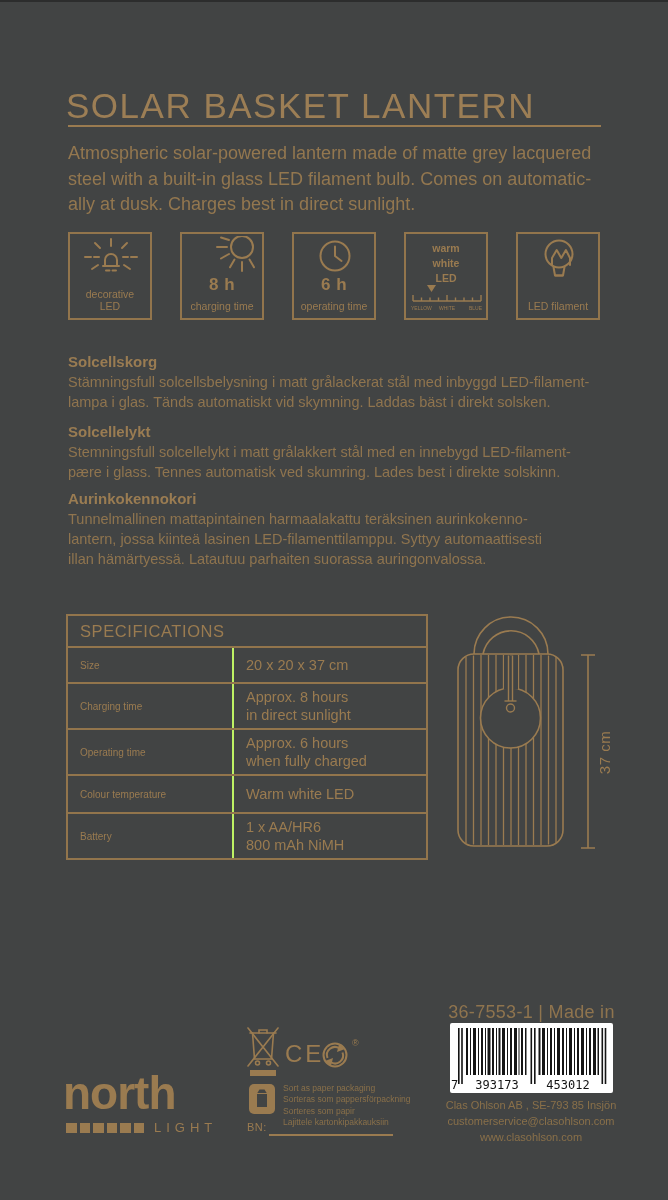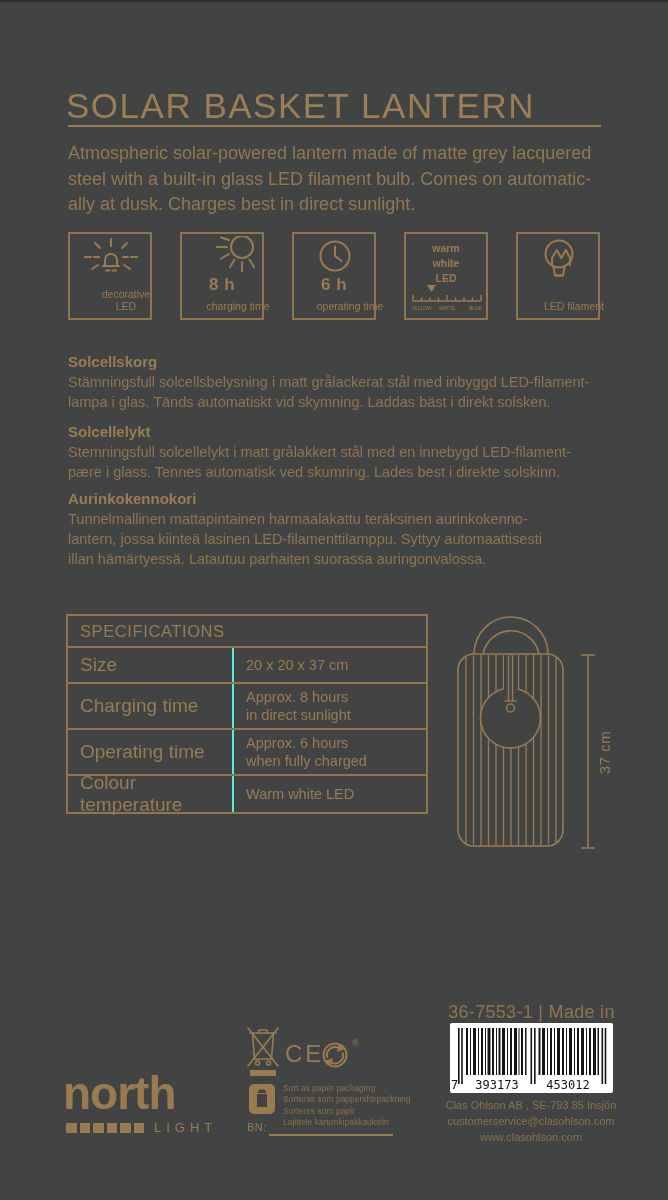--- a/index.html
+++ b/index.html
@@ -8,29 +8,29 @@
     background:#424444;overflow:hidden;
     font-family:"Liberation Sans",sans-serif;color:#9a7b50;
   }
   .abs{position:absolute;}
   .pre{white-space:pre-line;}
   .center{text-align:center;}
   .title{font-size:35px;letter-spacing:1.5px;font-weight:400;color:#9c7e55;}
   .rule{background:#9a7b50;height:2px;}
   .desc{font-size:18px;line-height:25.5px;color:#93774f;}
   .ibox{position:absolute;top:230px;width:84px;height:88px;border:2px solid #92754c;box-sizing:border-box;}
-  .ibox .lbl{position:absolute;bottom:6px;left:16px;width:100%;text-align:center;font-size:10.5px;line-height:11.5px;color:#9a7b50;}
+  .ibox .lbl{position:absolute;bottom:6px;left:0;width:100%;text-align:center;font-size:10.5px;line-height:11.5px;color:#9a7b50;}
   .ibox .val{position:absolute;top:41px;left:0;width:100%;text-align:center;font-size:17px;font-weight:700;letter-spacing:.5px;}
   .thead{font-size:15px;font-weight:700;color:#9a7c52;}
   .tbody{font-size:14.5px;line-height:20px;color:#8f744e;}
   .spec{border:2px solid #92754c;box-sizing:border-box;}
   .spec .shead{height:30px;line-height:30px;padding-left:12px;font-size:16.5px;letter-spacing:.6px;border-bottom:2px solid #92754c;}
   .trow{display:flex;align-items:stretch;}
   .trow + .trow{border-top:2px solid #92754c;}
-  .tc1{width:152px;border-right:2px solid #5eead4;display:flex;align-items:center;padding-left:12px;font-size:19px;}
+  .tc1{width:152px;border-right:2px solid #bef264;display:flex;align-items:center;padding-left:12px;font-size:10px;}
   .tc2{flex:1;display:flex;align-items:center;padding-left:12px;font-size:14.5px;line-height:18px;}
   .dim-label{font-size:15px;letter-spacing:.5px;transform:rotate(-90deg);}
   .article{font-size:18px;letter-spacing:.3px;color:#8f744e;}
   .barcode-box{width:163px;height:70px;background:#ffffff;border-radius:2px;}
   .addr{font-size:11px;line-height:16px;color:#8a7049;}
   .brand-name{font-size:46px;font-weight:700;letter-spacing:-1px;line-height:46px;color:#9a7b50;}
   .brand-row{display:flex;align-items:flex-end;}
   .sq{width:10.5px;height:10.5px;background:#9a7b50;margin-right:3px;display:inline-block;}
   .brand-sub{font-size:13px;letter-spacing:5px;margin-left:7px;line-height:11px;}
   .ce{font-size:24px;letter-spacing:3px;color:#9a7b50;}
@@ -148,20 +148,25 @@
 in direct sunlight</div>
     </div>
     <div class="trow" style="height:44px;">
       <div class="tc1">Operating time</div>
       <div class="tc2 pre">Approx. 6 hours
 when fully charged</div>
     </div>
     <div class="trow" style="height:36px;">
       <div class="tc1">Colour temperature</div>
       <div class="tc2 pre">Warm white LED</div>
+    </div>
+    <div class="trow" style="height:44px;">
+      <div class="tc1">Battery</div>
+      <div class="tc2 pre">1 x AA/HR6
+800 mAh NiMH</div>
     </div>
   </div>
 
   <svg class="abs" style="left:440px;top:606px;" width="160" height="252" viewBox="0 0 160 252">
     <g fill="none" stroke="#9a7b50" stroke-width="1.6">
       <path d="M34,46 A37,37 0 0 1 108,46"></path>
       <path d="M43,46 A28.5,28.5 0 0 1 99,46"></path>
       <rect x="18" y="46" width="105" height="192" rx="16"></rect>
       <g stroke-width="1.3">
         <path d="M26,49 V235 M33.5,47.5 V236.5 M41,47 V237 M48.5,47 V237 M56,47 V237 M63.5,47 V237 M71,47 V237 M78.5,47 V237 M86,47 V237 M93.5,47 V237 M101,47 V237 M108.5,47.5 V236.5 M116,49 V235"></path>

